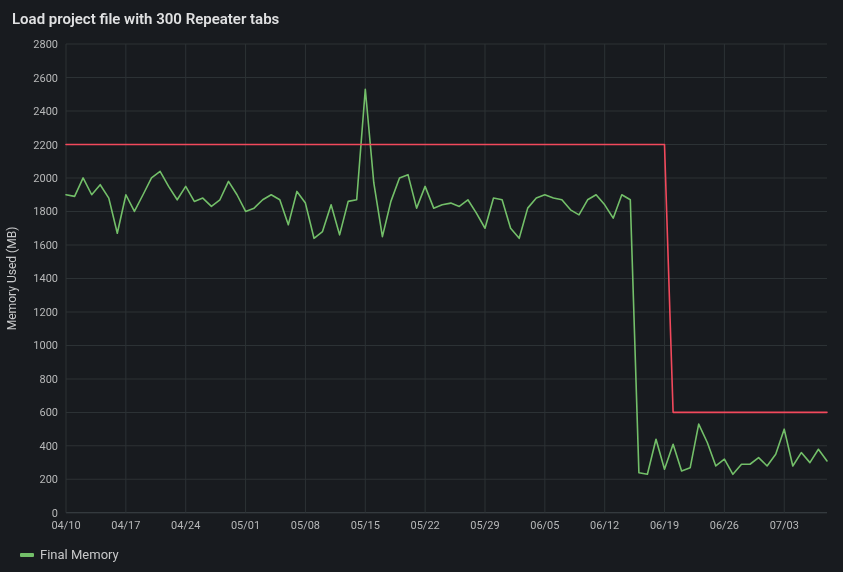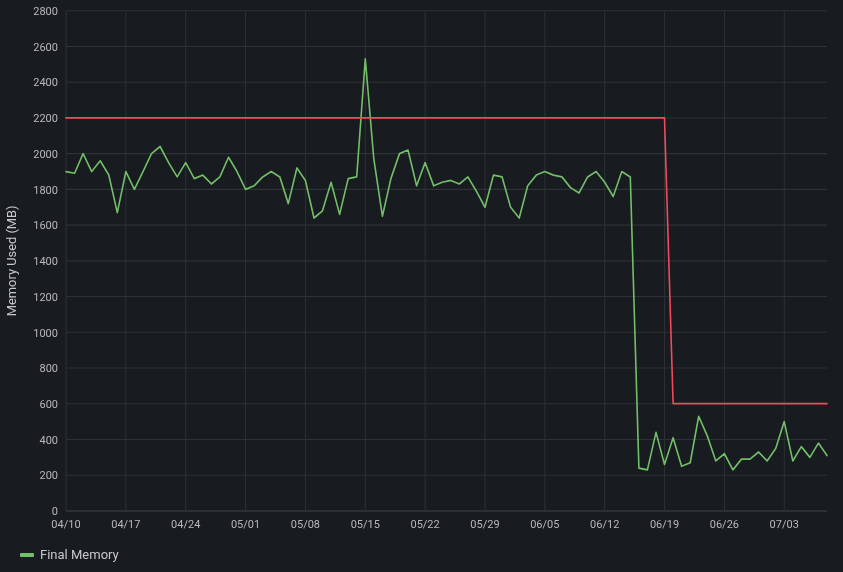--- a/index.html
+++ b/index.html
@@ -13,20 +13,21 @@
   .legend-swatch { width: 14px; height: 4px; border-radius: 1px; }
   .axis-label { font-size: 11px; fill: #b7b8b9; }
   .y-title { font-size: 12px; fill: #c7c8c9; }
   .grid-line { stroke: #2c3235; stroke-width: 1; }
   .grid-line-zero { stroke: #3e464a; stroke-width: 1; }
 </style>
 </head>
 <body>
 
 <div class="panel">
+  <div class="title">Load project file with 300 Repeater tabs</div>
   <div class="chart-wrap">
     <svg class="chart-svg" id="chart-svg" viewBox="0 0 843 504" preserveAspectRatio="none">
         <line x1="66" x2="827" y1="476" y2="476" class="grid-line-zero"></line>
         <text x="58" y="480" text-anchor="end" class="axis-label">0</text>
         <line x1="66" x2="827" y1="442.7142857142857" y2="442.7142857142857" class="grid-line"></line>
         <text x="58" y="446.7142857142857" text-anchor="end" class="axis-label">200</text>
         <line x1="66" x2="827" y1="409.42857142857144" y2="409.42857142857144" class="grid-line"></line>
         <text x="58" y="413.42857142857144" text-anchor="end" class="axis-label">400</text>
         <line x1="66" x2="827" y1="376.1428571428571" y2="376.1428571428571" class="grid-line"></line>
         <text x="58" y="380.1428571428571" text-anchor="end" class="axis-label">600</text>

